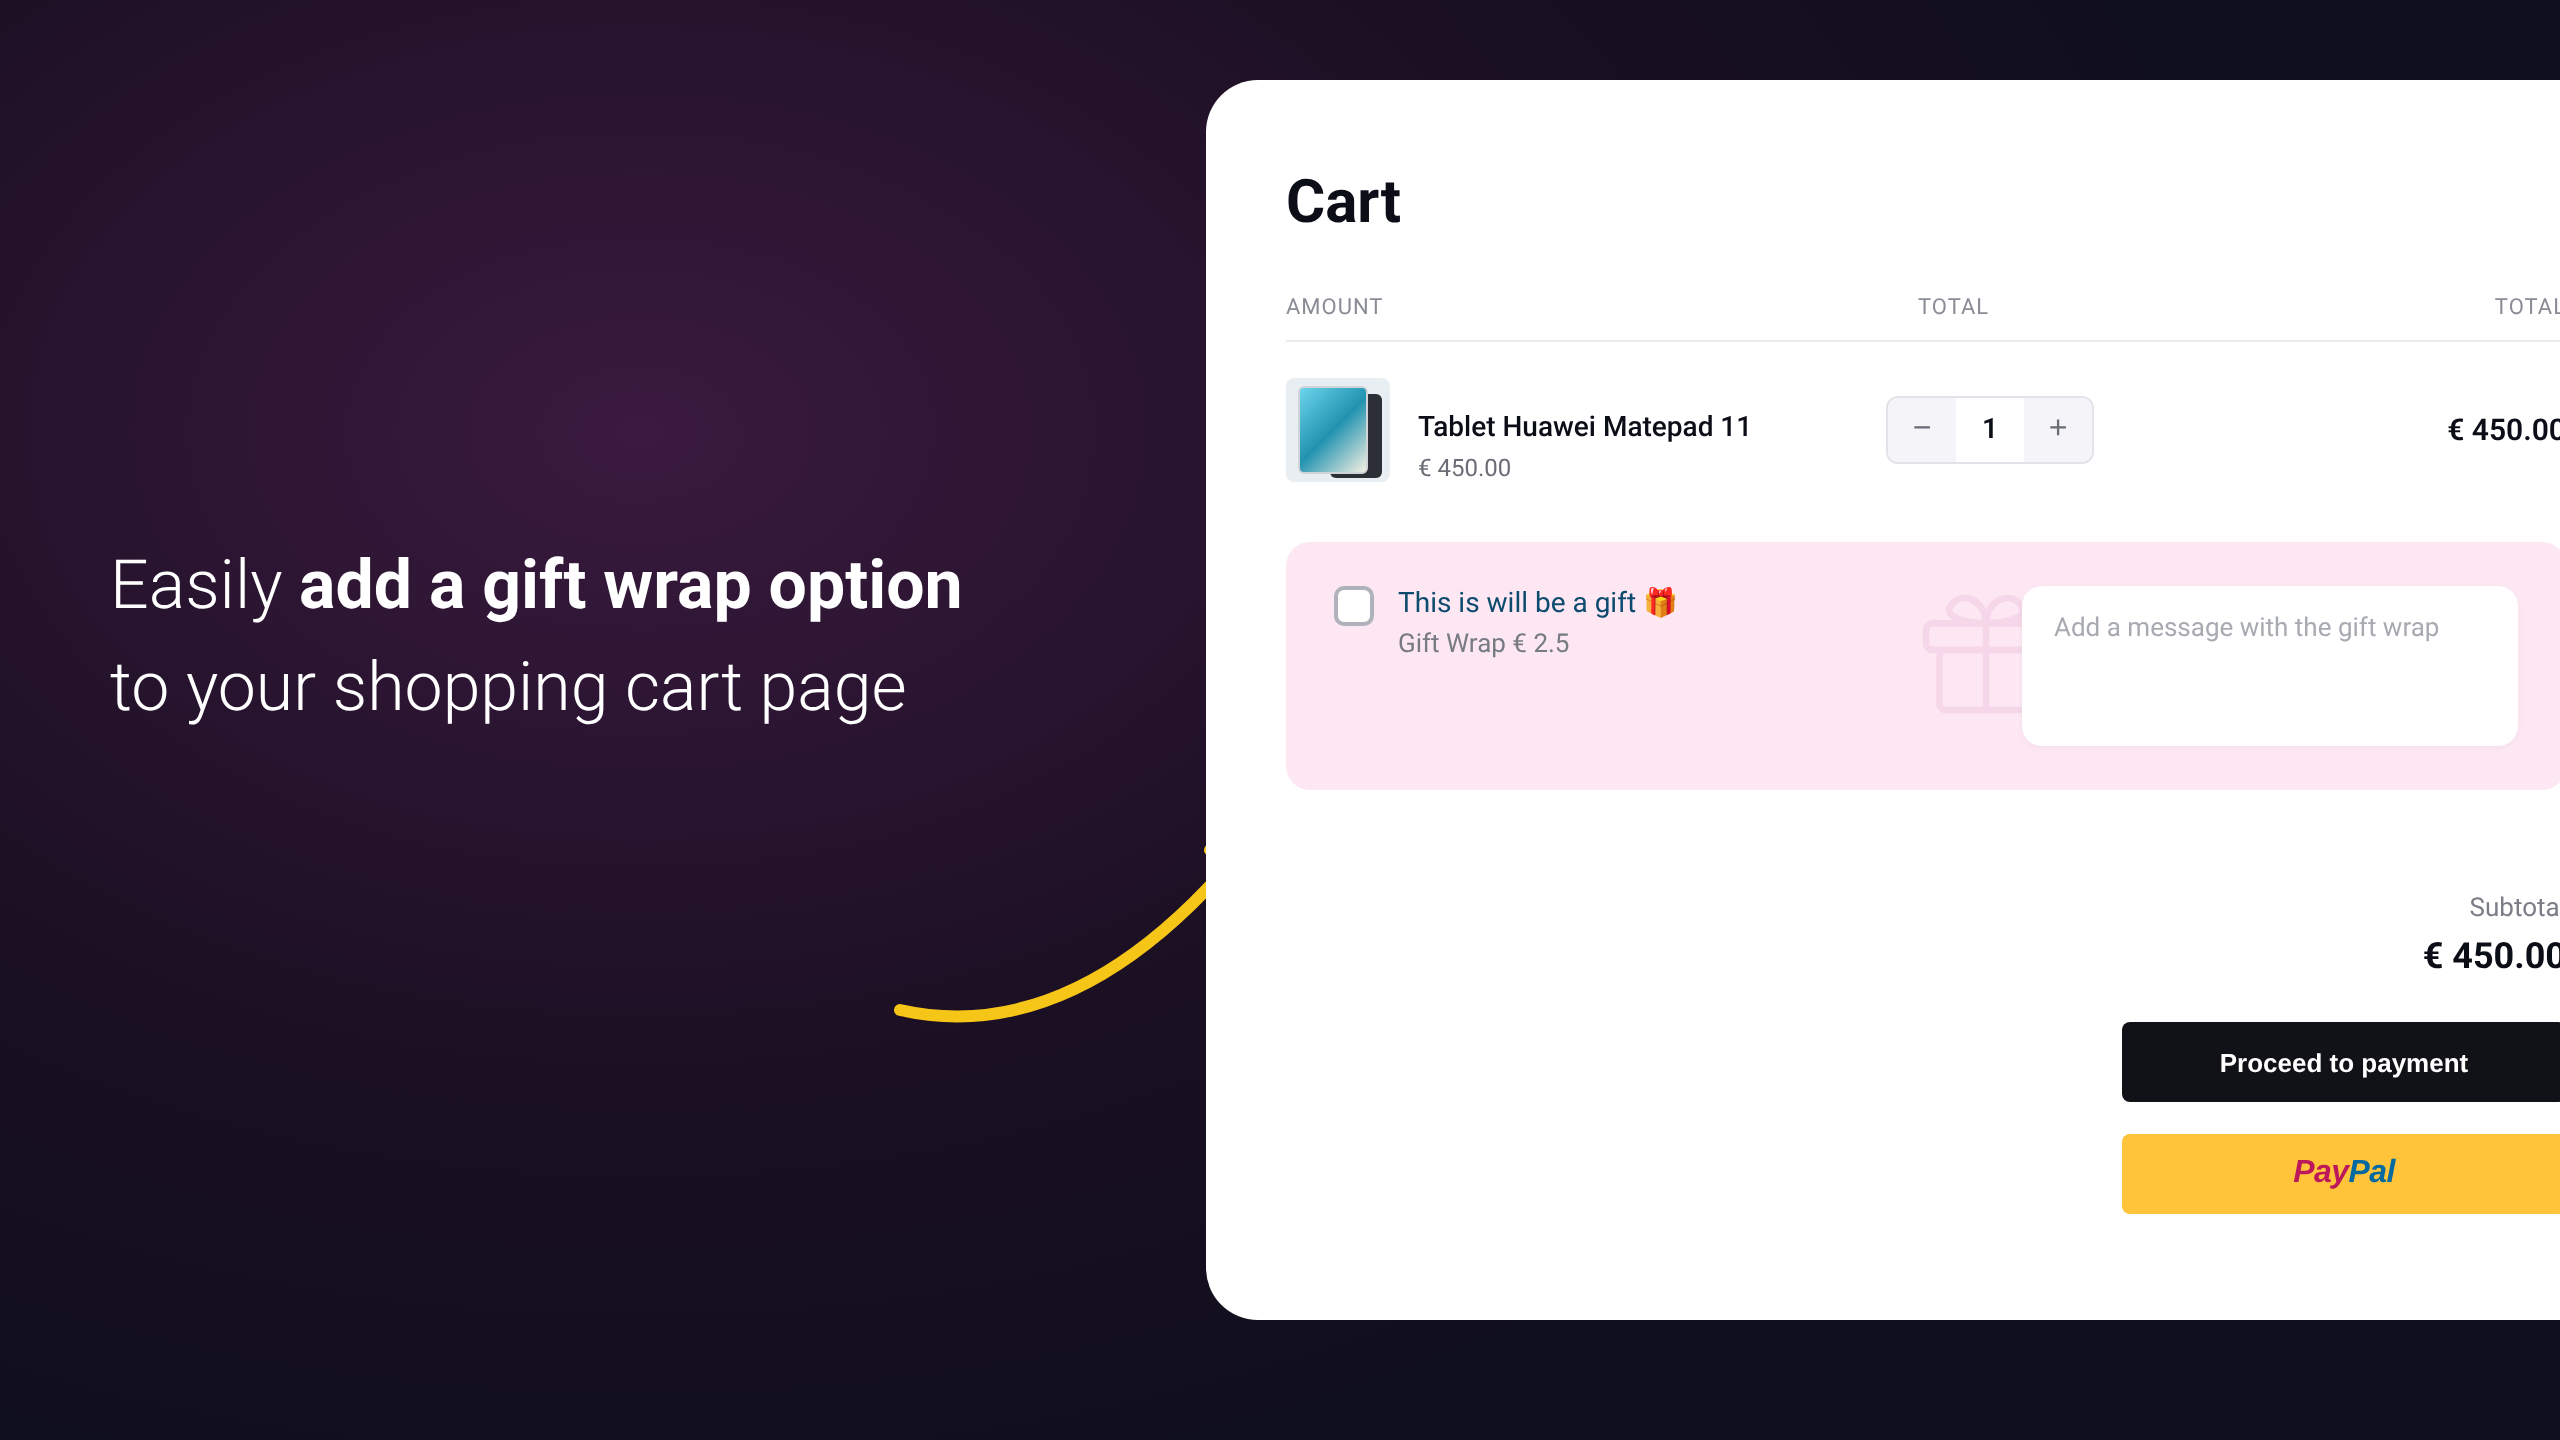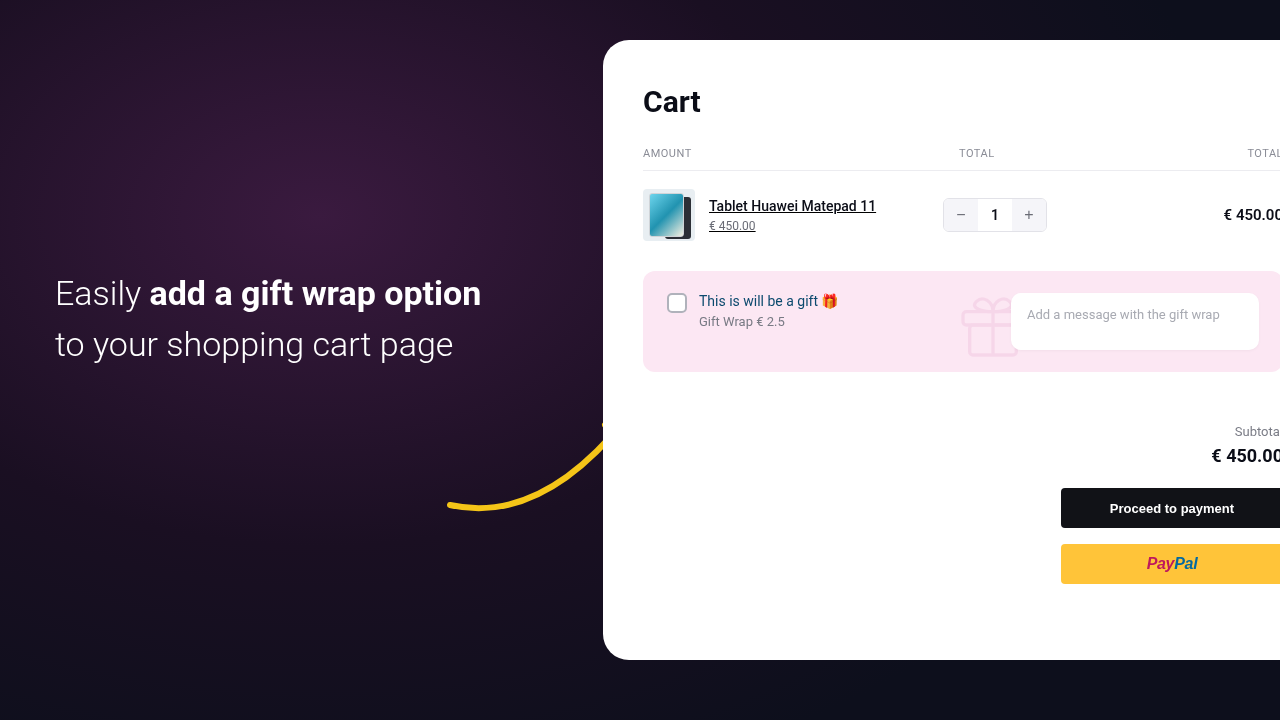--- a/index.html
+++ b/index.html
@@ -55,21 +55,21 @@
   border-bottom: 1px solid #ececf0;
 }
 .cart-table-head .col-amount { text-align: left; padding-left: 16px; }
 .cart-table-head .col-total { text-align: right; }
 .cart-row {
   display: grid;
   grid-template-columns: 1fr 200px 140px;
   align-items: center;
   padding: 18px 0 26px 0;
 }
-.product-cell { display: flex; align-items: center; gap: 14px; text-decoration: underline; }
+.product-cell { display: flex; align-items: flex-end; gap: 14px; }
 .product-thumb {
   width: 52px; height: 52px;
   border-radius: 4px;
   position: relative;
   overflow: hidden;
   flex-shrink: 0;
   background: #e8eef2;
 }
 .product-thumb .tablet-front {
   position: absolute;
@@ -140,21 +140,21 @@
 .gift-text .gift-label { font-size: 14px; color: #0c4a6e; margin-bottom: 5px; }
 .gift-text .gift-price { font-size: 13px; color: #787a84; }
 .gift-icon-bg {
   position: absolute;
   left: 310px;
   top: 14px;
   opacity: 0.1;
 }
 .gift-message-input {
   width: 248px;
-  height: 57px;
+  height: 80px;
   background: #fff;
   border: none;
   border-radius: 10px;
   padding: 14px 16px;
   font-size: 13px;
   color: #333;
   resize: none;
   font-family: inherit;
   box-shadow: 0 1px 3px rgba(0,0,0,0.04);
   position: relative;

